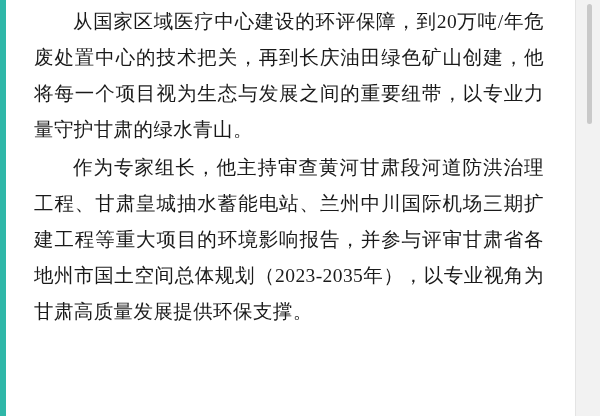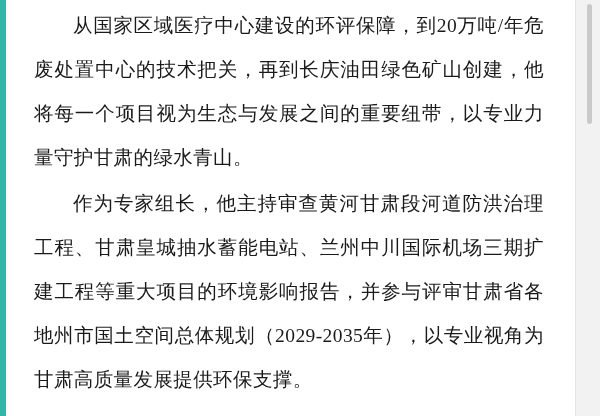--- a/index.html
+++ b/index.html
@@ -53,40 +53,40 @@
     left: 34px;
     top: 4px;
     width: 510px;
     height: 408px;
     box-sizing: border-box;
   }
   p.para {
     margin: 0 0 2px 0;
     text-indent: 2em;
     font-size: 19.5px;
-    line-height: 44px;
+    line-height: 36px;
     color: #1a1a1a;
     letter-spacing: 0.4px;
     text-align: justify;
     text-justify: inter-ideograph;
     font-weight: 500;
   }
   p.para:last-child {
     margin-bottom: 0;
   }
 </style>
 </head>
 <body>
 
 <div class="page">
 
   <div class="left-bar"></div>
 
   <div class="content">
     <p class="para">从国家区域医疗中心建设的环评保障，到20万吨/年危废处置中心的技术把关，再到长庆油田绿色矿山创建，他将每一个项目视为生态与发展之间的重要纽带，以专业力量守护甘肃的绿水青山。</p>
-    <p class="para">作为专家组长，他主持审查黄河甘肃段河道防洪治理工程、甘肃皇城抽水蓄能电站、兰州中川国际机场三期扩建工程等重大项目的环境影响报告，并参与评审甘肃省各地州市国土空间总体规划（2029-2035年），以专业视角为甘肃高质量发展提供环保支撑。</p>
+    <p class="para">作为专家组长，他主持审查黄河甘肃段河道防洪治理工程、甘肃皇城抽水蓄能电站、兰州中川国际机场三期扩建工程等重大项目的环境影响报告，并参与评审甘肃省各地州市国土空间总体规划（2023-2035年），以专业视角为甘肃高质量发展提供环保支撑。</p>
   </div>
 
   <div class="right-gutter">
     <div class="scroll-thumb"></div>
   </div>
 
 </div>
 
 </body></html>

